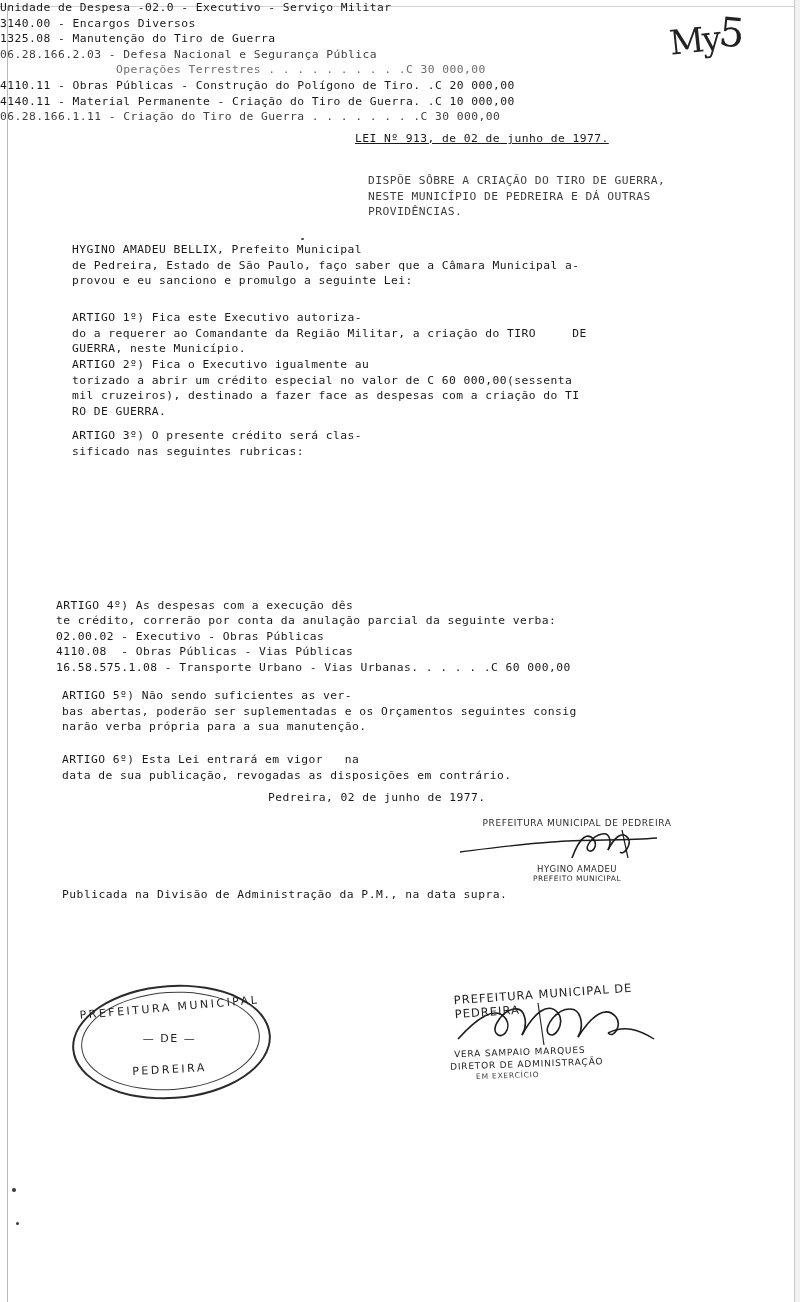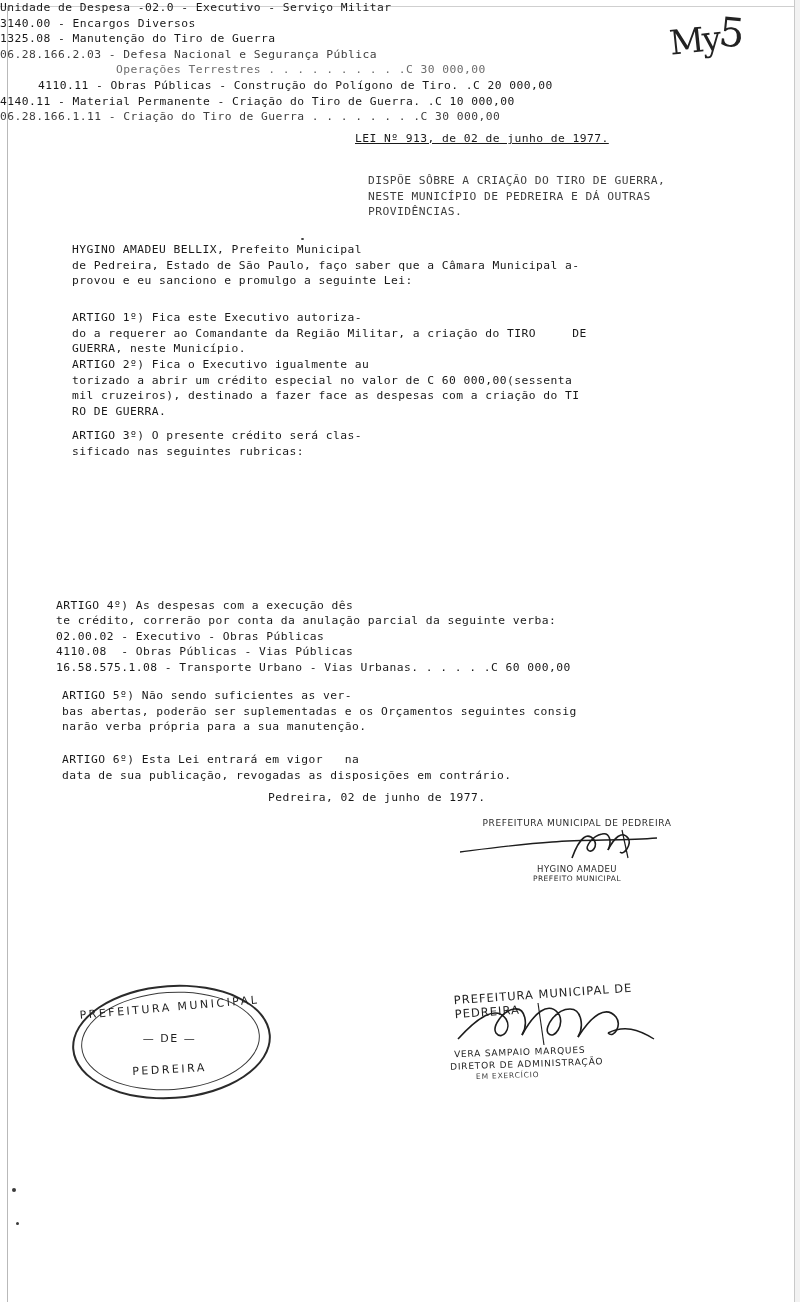--- a/index.html
+++ b/index.html
@@ -293,21 +293,21 @@
 
     <div class="text-block para-art3">ARTIGO 3º) O presente crédito será clas-
 sificado nas seguintes rubricas:</div>
 
     <div class="rubricas">
       <div class="text-block" style="position:static;">Unidade de Despesa -02.0 - Executivo - Serviço Militar</div>
       <div class="text-block" style="position:static;">3140.00 - Encargos Diversos</div>
       <div class="text-block" style="position:static;">1325.08 - Manutenção do Tiro de Guerra</div>
       <div class="text-block half-faded" style="position:static;">06.28.166.2.03 - Defesa Nacional e Segurança Pública</div>
       <div class="text-block faded" style="position:static;">                Operações Terrestres . . . . . . . . . .C 30 000,00</div>
-      <div class="text-block" style="position:static;margin-left:38px;">4110.11 - Obras Públicas - Construção do Polígono de Tiro. .C 20 000,00</div>
+      <div class="text-block" style="position:static;">4110.11 - Obras Públicas - Construção do Polígono de Tiro. .C 20 000,00</div>
       <div class="text-block" style="position:static;">4140.11 - Material Permanente - Criação do Tiro de Guerra. .C 10 000,00</div>
       <div class="text-block half-faded" style="position:static;">06.28.166.1.11 - Criação do Tiro de Guerra . . . . . . . .C 30 000,00</div>
     </div>
 
     <div class="text-block para-art4">ARTIGO 4º) As despesas com a execução dês
 te crédito, correrão por conta da anulação parcial da seguinte verba:
 02.00.02 - Executivo - Obras Públicas
 4110.08  - Obras Públicas - Vias Públicas
 16.58.575.1.08 - Transporte Urbano - Vias Urbanas. . . . . .C 60 000,00</div>
 
@@ -327,20 +327,21 @@
           <path d="M8,24 C40,20 70,16 100,14 C135,11 170,13 205,10" stroke="#1d1d1d" stroke-width="1.3" fill="none"></path>
           <path d="M120,30 C128,8 136,4 142,12 C146,18 140,26 136,22 C133,19 140,8 150,6 C158,4 160,14 156,22" stroke="#1d1d1d" stroke-width="1.6" fill="none"></path>
           <path d="M156,22 C162,10 170,2 176,10 C180,16 172,28 168,24" stroke="#1d1d1d" stroke-width="1.6" fill="none"></path>
           <path d="M170,2 L176,30" stroke="#1d1d1d" stroke-width="1.2" fill="none"></path>
         </svg>
       </div>
       <div class="sig-name">HYGINO AMADEU</div>
       <div class="sig-role">PREFEITO MUNICIPAL</div>
     </div>
 
+    <div class="publicada">Publicada  na  Divisão  de  Administração da P.M., na  data  supra.</div>
 
     <div class="stamp">
       <div class="oval"></div>
       <div class="oval2"></div>
       <div class="arc-top">PREFEITURA MUNICIPAL</div>
       <div class="mid">— DE —</div>
       <div class="arc-bottom">PEDREIRA</div>
     </div>
 
     <div class="stamp2">

